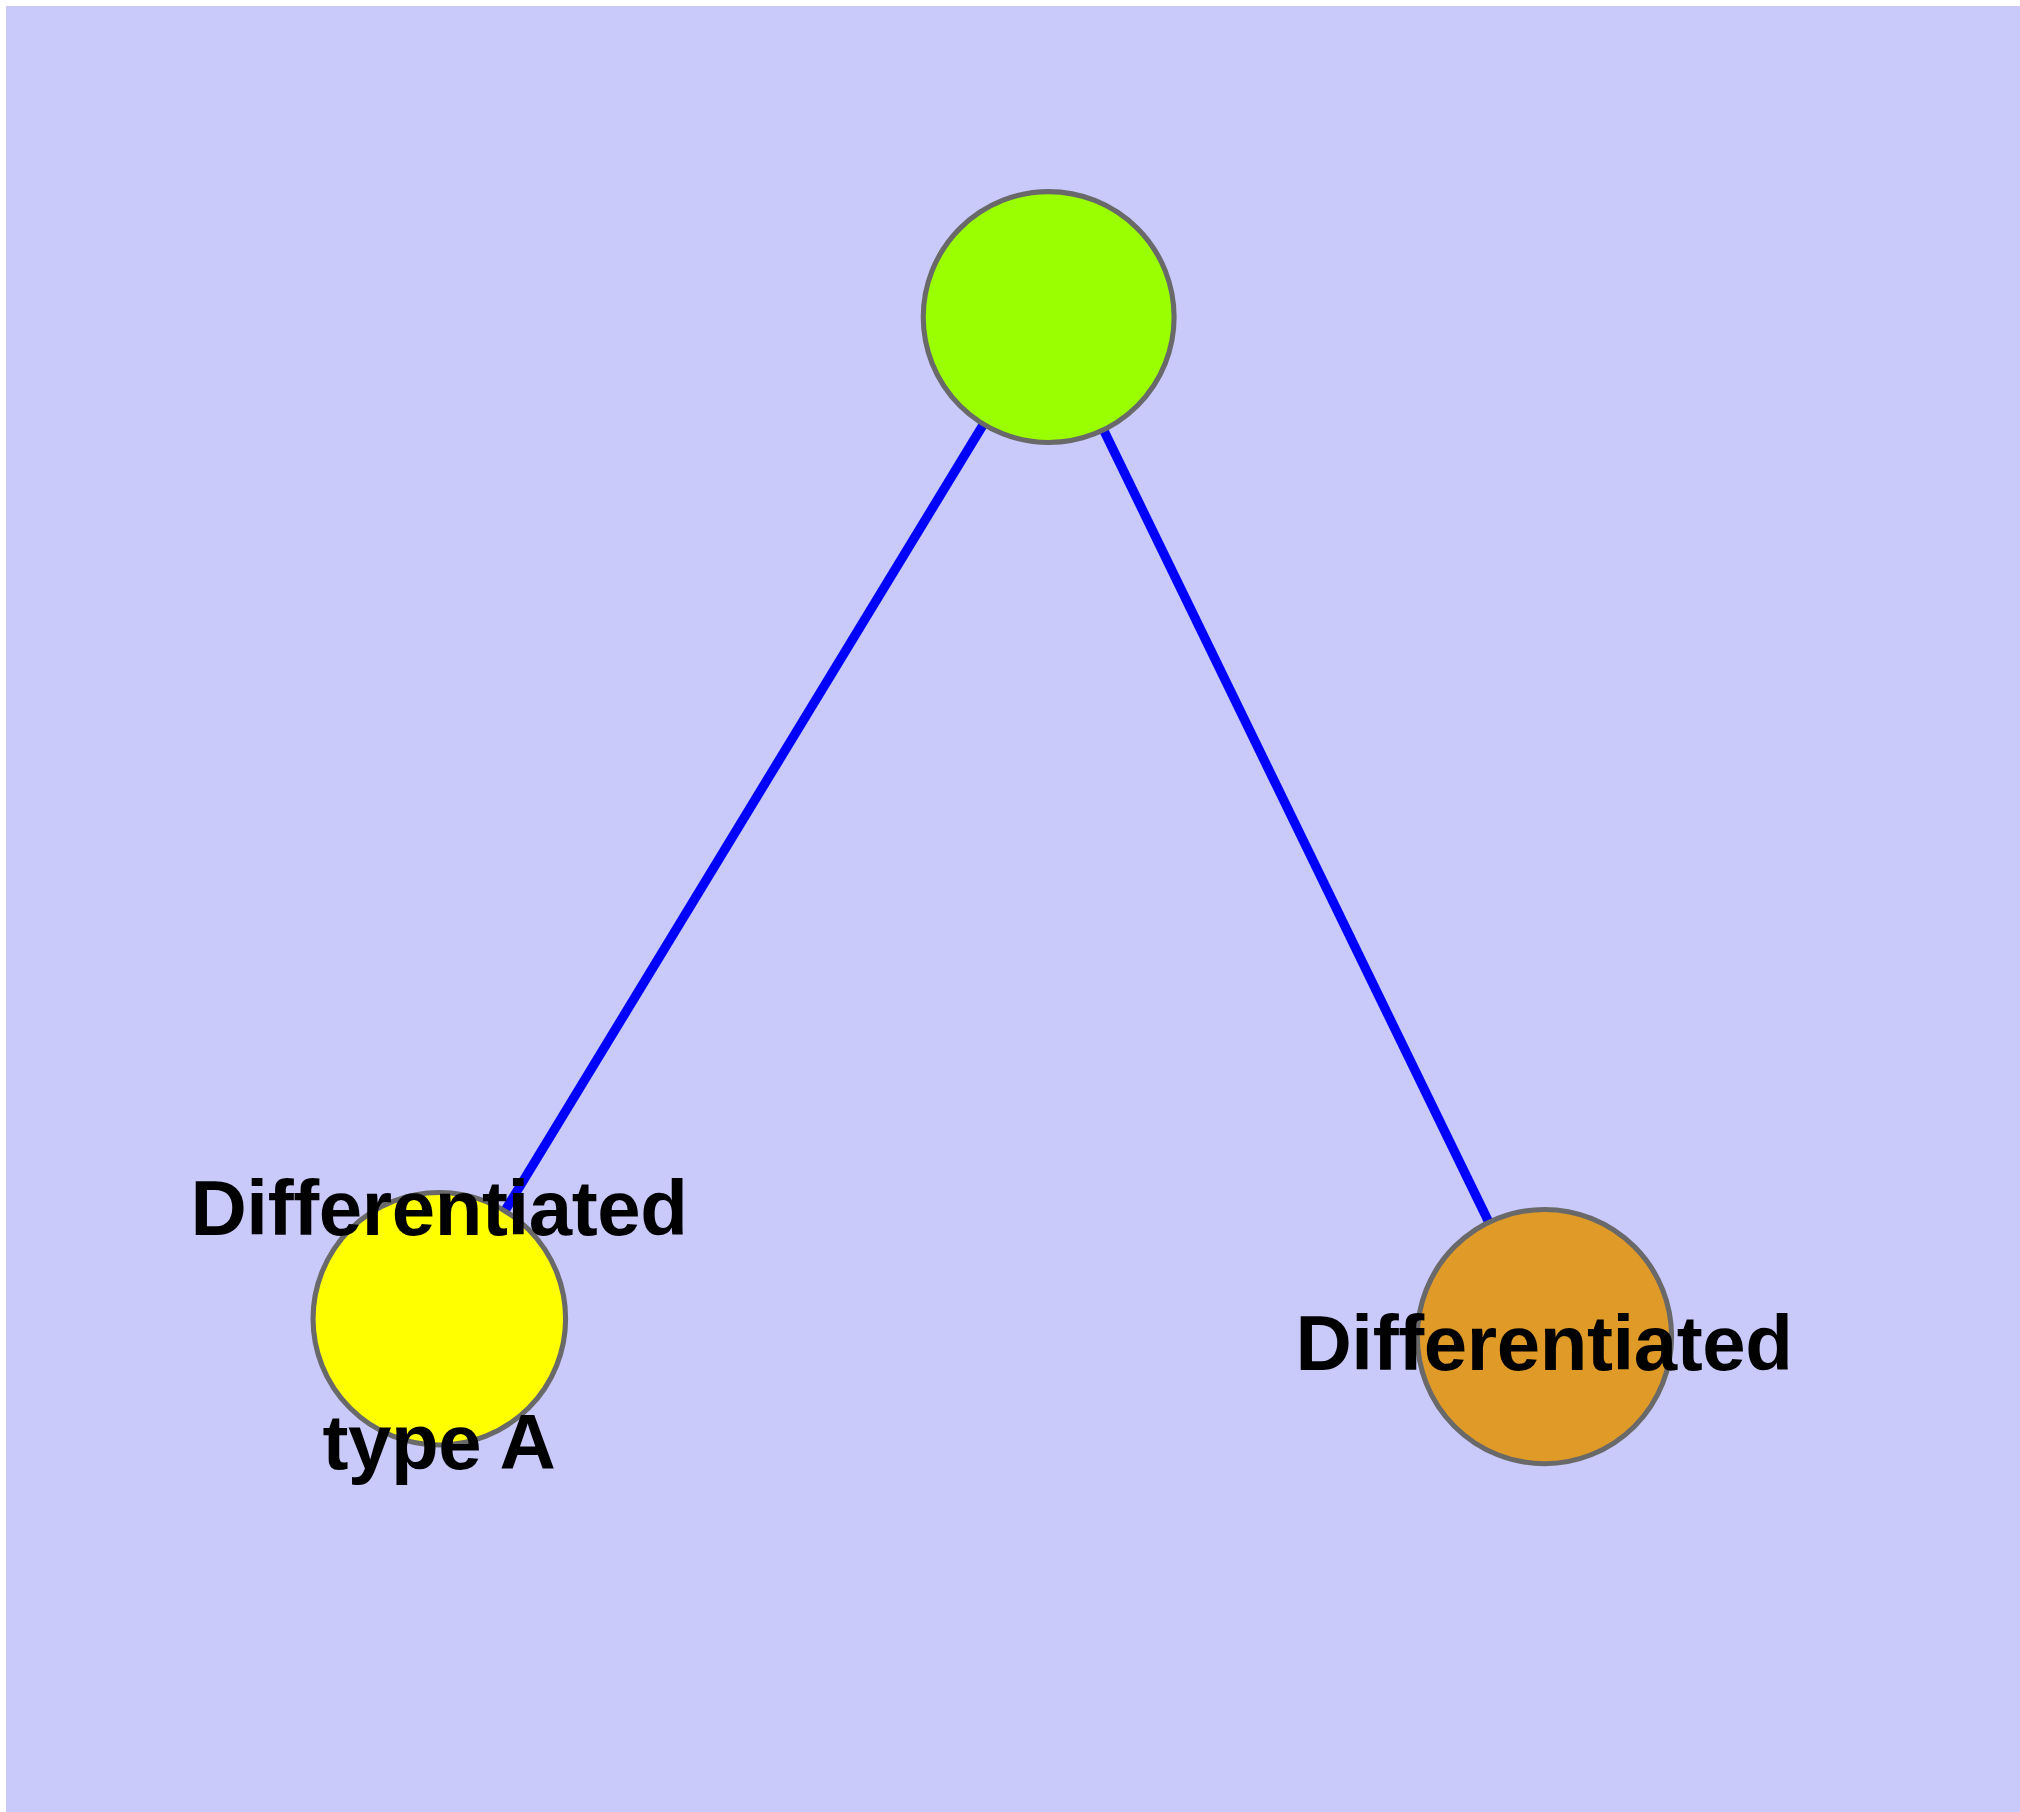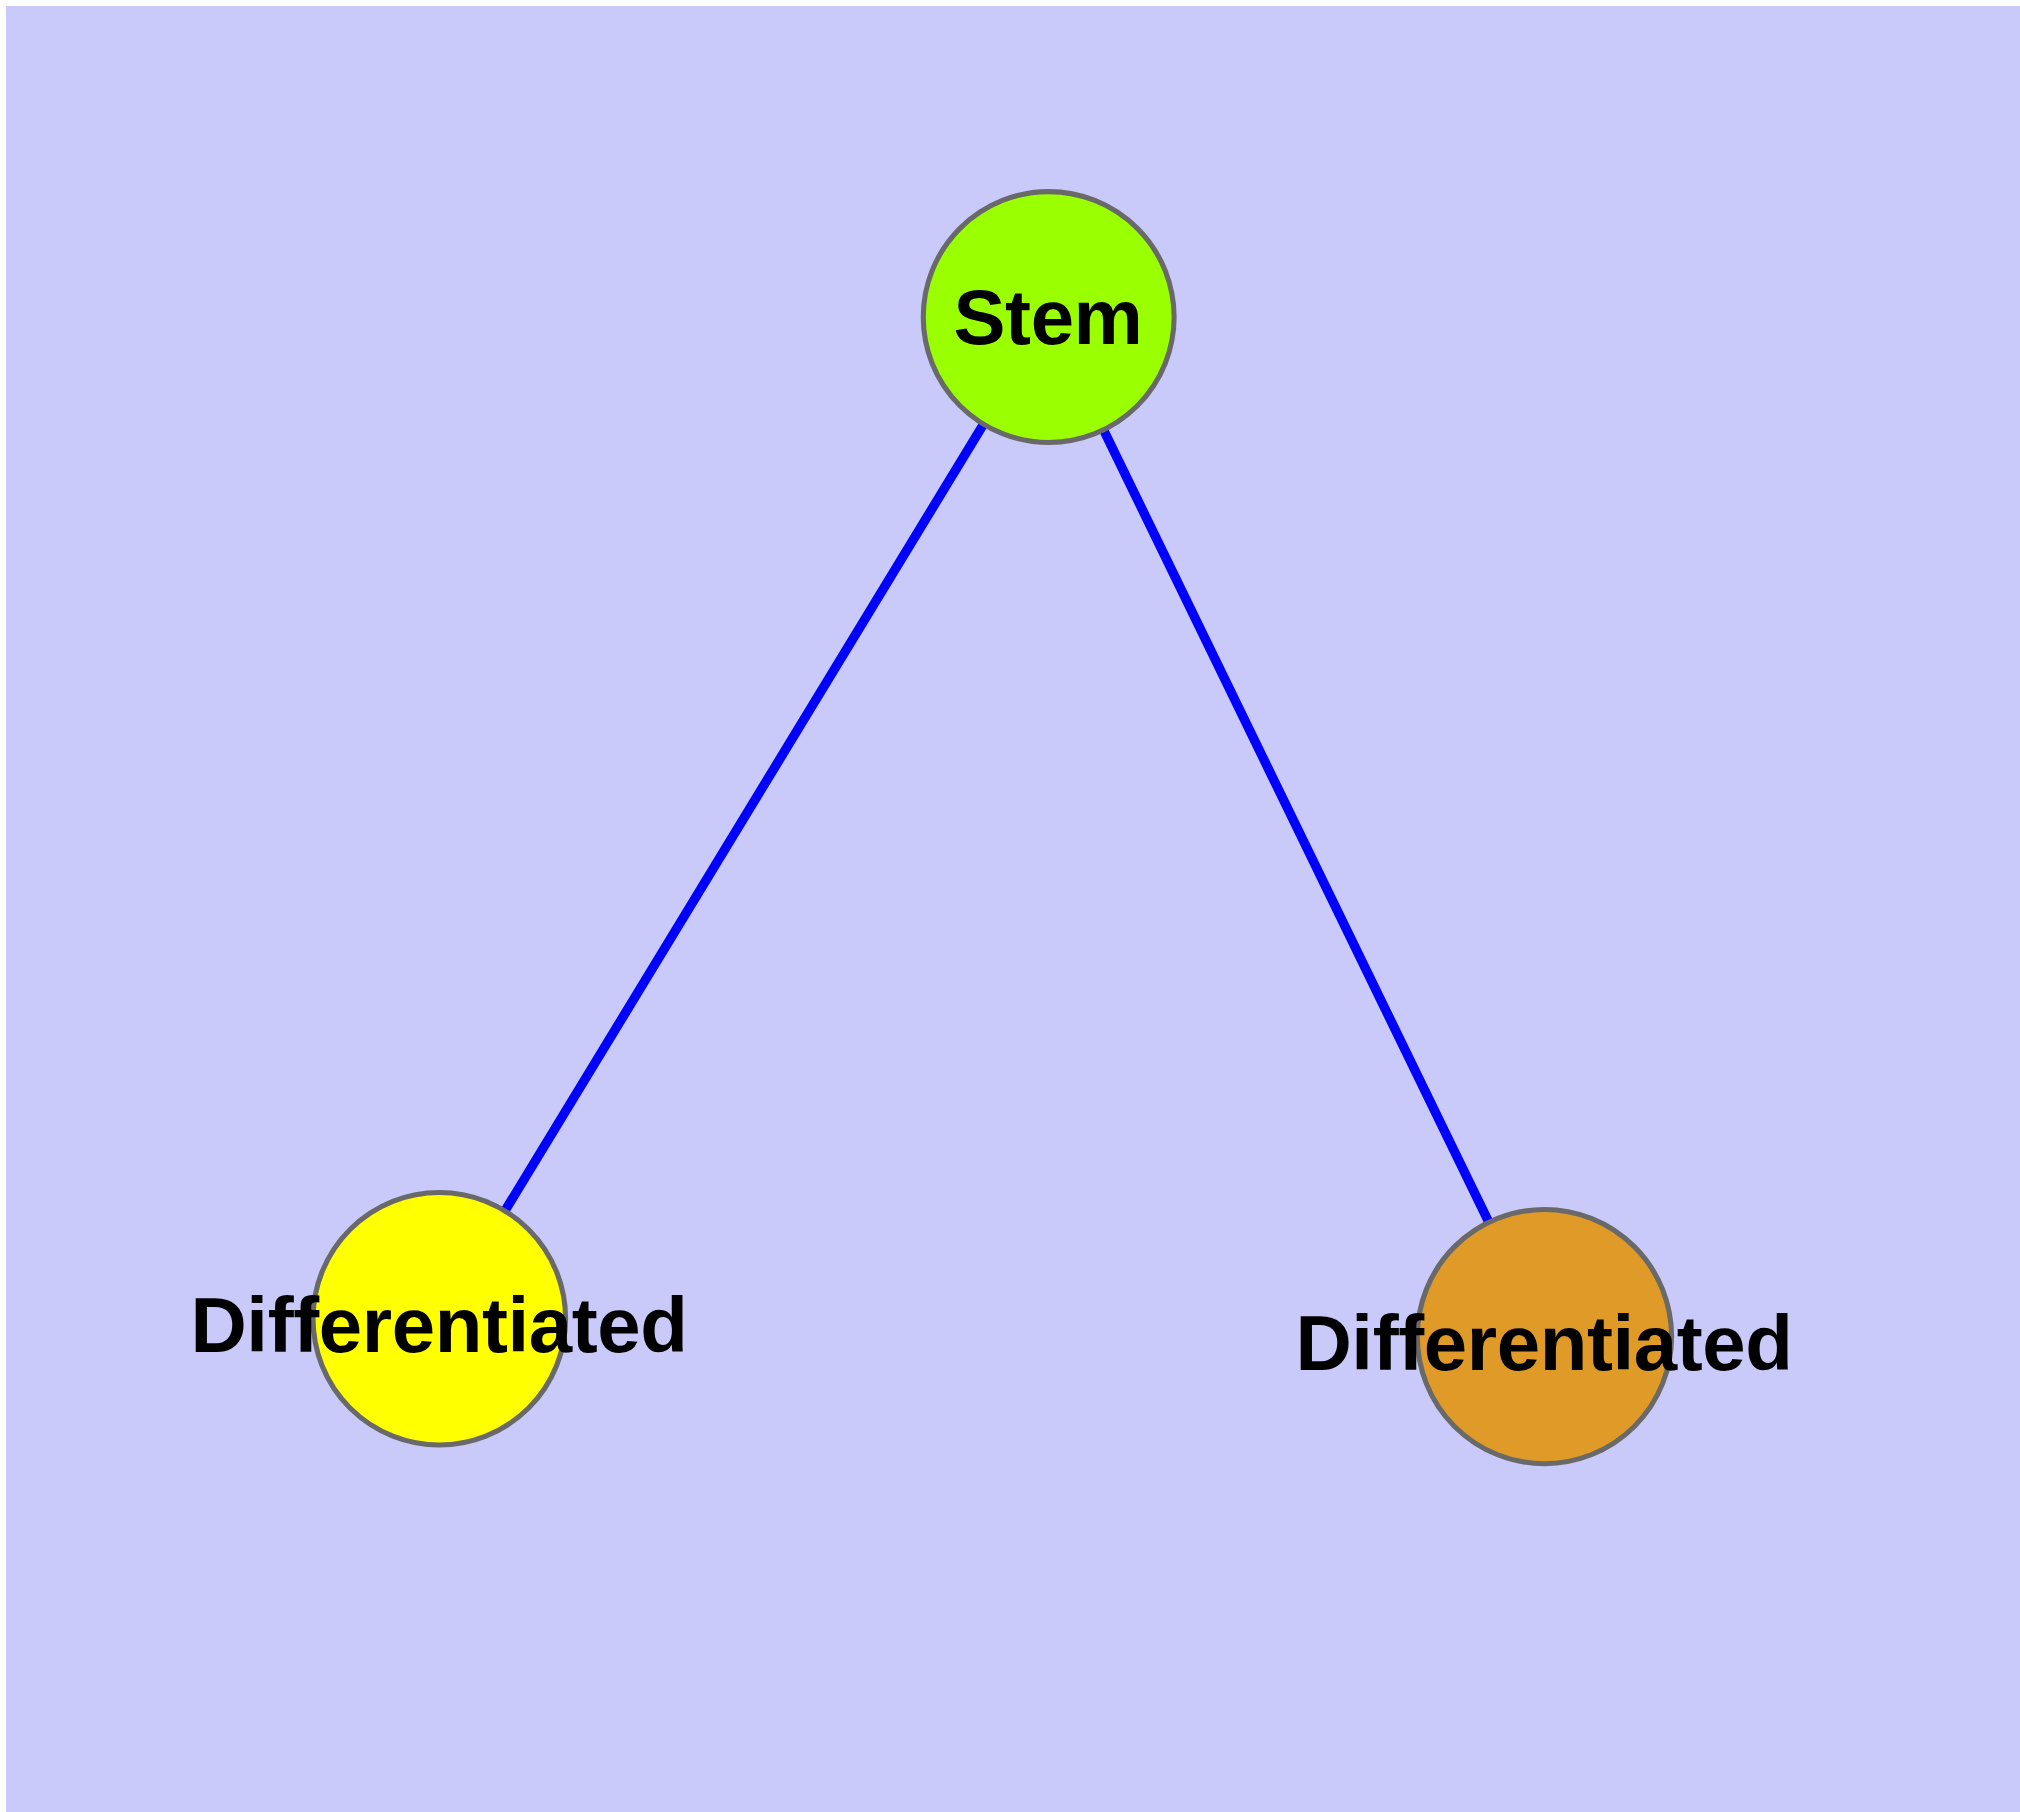--- a/index.html
+++ b/index.html
@@ -62,26 +62,24 @@
         <line id="edge-b" x1="1230" y1="367" x2="1815" y2="1570" stroke="#0000ff" stroke-width="11" stroke-linecap="butt"></line>
       </g>
 
       <g>
         <circle id="node-stem" cx="1230" cy="367" r="148" fill="#9aff00" stroke="#696969" stroke-width="6"></circle>
         <circle id="node-diff-a" cx="511" cy="1549" r="149" fill="#ffff00" stroke="#696969" stroke-width="6"></circle>
         <circle id="node-diff-b" cx="1815" cy="1570" r="150" fill="#e09a28" stroke="#696969" stroke-width="6"></circle>
       </g>
     </svg>
 
-    <div class="node-label" id="label-stem" style="left:1042px; top:311px;">
-      <span class="label-line">Stem</span>
-    </div>
 
     <div class="node-label" id="label-diff-a" style="left:433px; top:1319px;">
       <span class="label-line">Differentiated</span>
+      <span class="label-line">type A</span>
     </div>
 
     <div class="node-label" id="label-diff-b" style="left:1538px; top:1337px;">
       <span class="label-line">Differentiated</span>
     </div>
 
   </div>
 </div>
 
 

